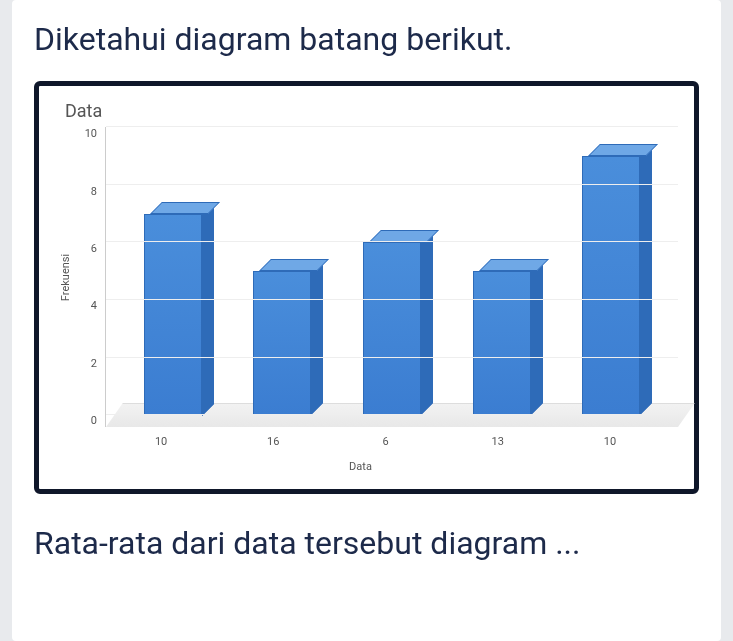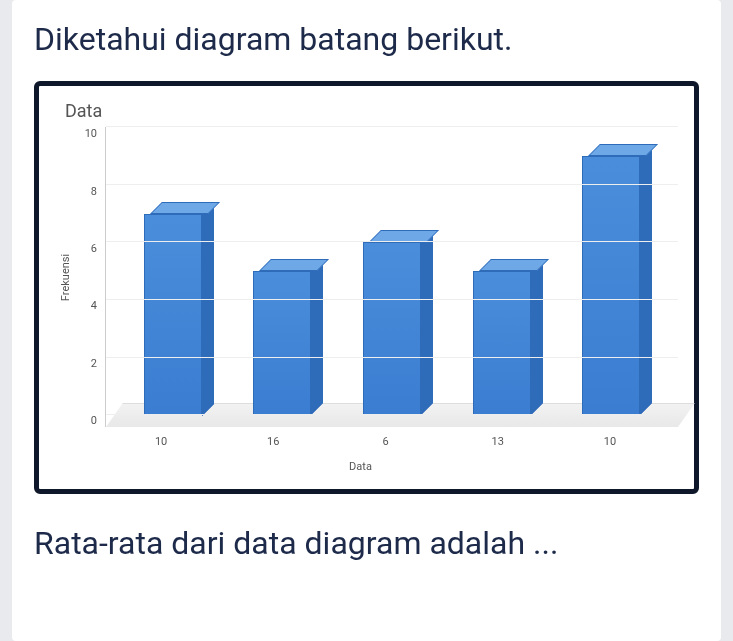--- a/index.html
+++ b/index.html
@@ -240,15 +240,15 @@
           <div class="xtick">10</div>
           <div class="xtick">16</div>
           <div class="xtick">6</div>
           <div class="xtick">13</div>
           <div class="xtick">10</div>
         </div>
       <div class="xlabel">Data</div>
     </div>
   </div>
 
-  <div class="prompt-text-2">Rata-rata dari data diagram adalah ...</div>
+  <div class="prompt-text-2">Rata-rata dari data tersebut diagram ...</div>
 
 </div>
 
 </body></html>

